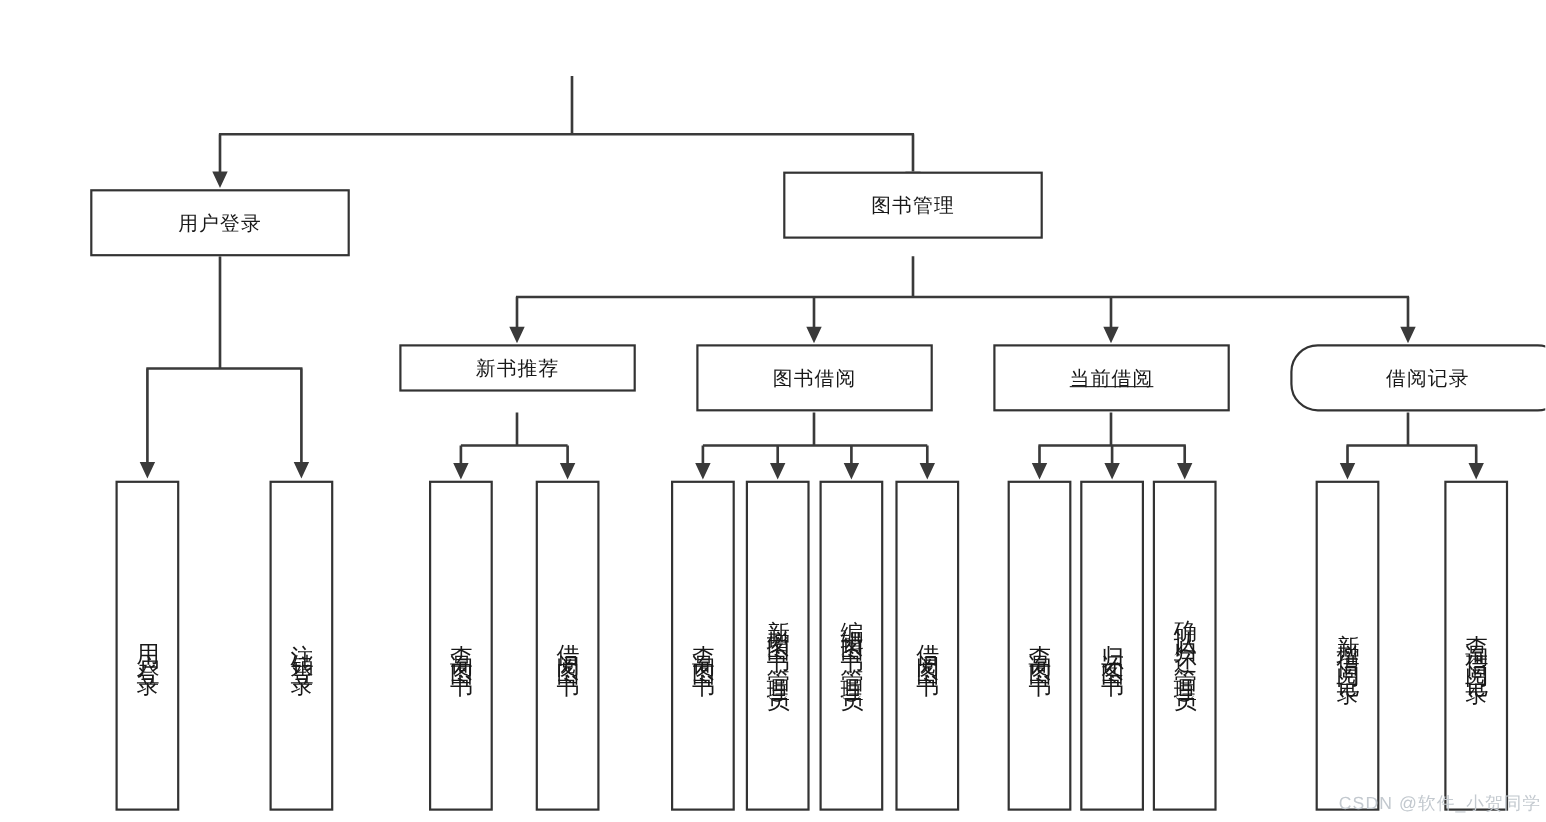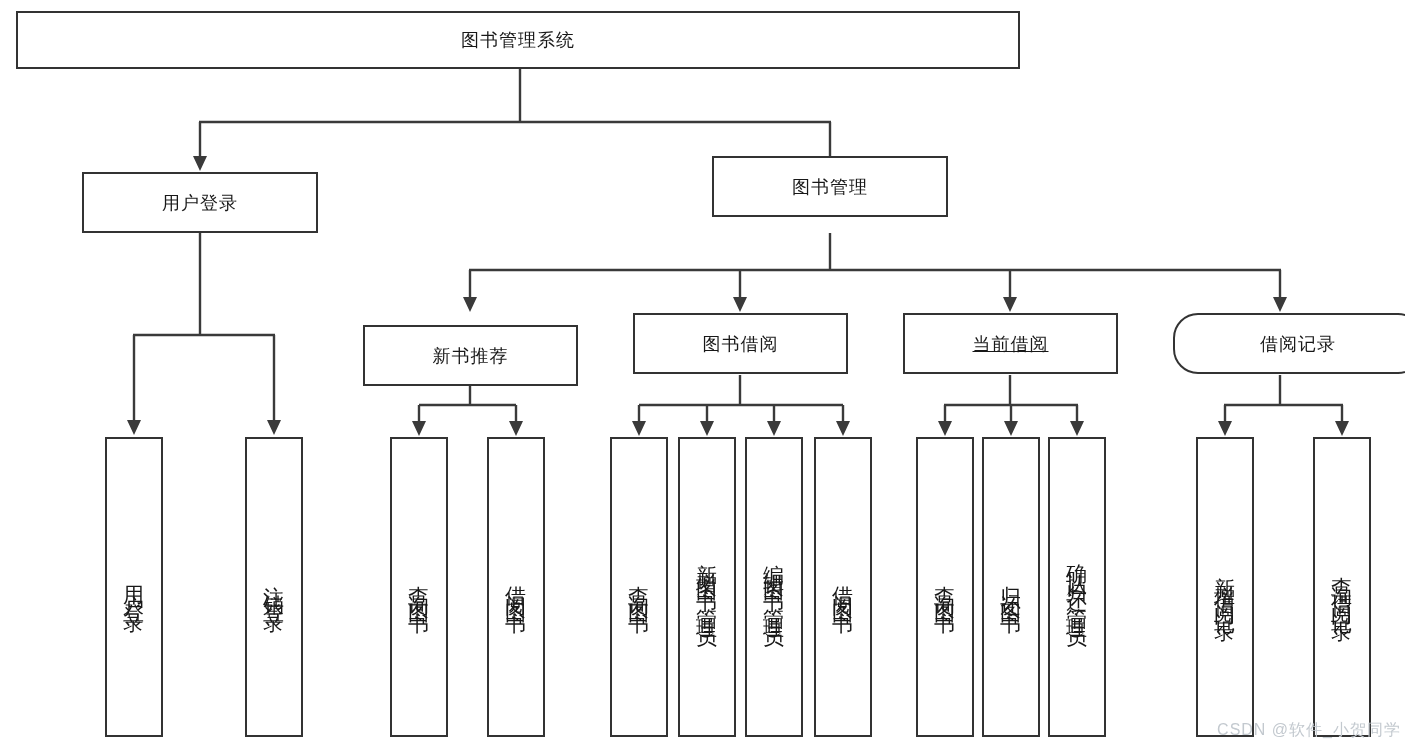--- a/index.html
+++ b/index.html
@@ -108,32 +108,29 @@
       M700 421 L714 421 L707 436 Z
       M767 421 L781 421 L774 436 Z
       M836 421 L850 421 L843 436 Z
       M938 421 L952 421 L945 436 Z
       M1004 421 L1018 421 L1011 436 Z
       M1070 421 L1084 421 L1077 436 Z
       M1218 421 L1232 421 L1225 436 Z
       M1335 421 L1349 421 L1342 436 Z"></path>
   </svg>
 
-  <div class="node hbox" style="left:16px; top:11px; width:1004px; height:58px;">
-    <span>图书管理系统</span>
-  </div>
 
   <div class="node hbox" style="left:82px; top:172px; width:236px; height:61px;">
     <span>用户登录</span>
   </div>
   <div class="node hbox" style="left:712px; top:156px; width:236px; height:61px;">
     <span>图书管理</span>
   </div>
 
-  <div class="node hbox" style="left:363px; top:313px; width:215px; height:61px;margin-top:12px;">
+  <div class="node hbox" style="left:363px; top:313px; width:215px; height:43px;">
     <span>新书推荐</span>
   </div>
   <div class="node hbox" style="left:633px; top:313px; width:215px; height:61px;">
     <span>图书借阅</span>
   </div>
   <div class="node hbox" style="left:903px; top:313px; width:215px; height:61px;text-decoration:underline;">
     <span>当前借阅</span>
   </div>
   <div class="node hbox" style="left:1173px; top:313px; width:250px; height:61px;border-radius:25px;">
     <span>借阅记录</span>

